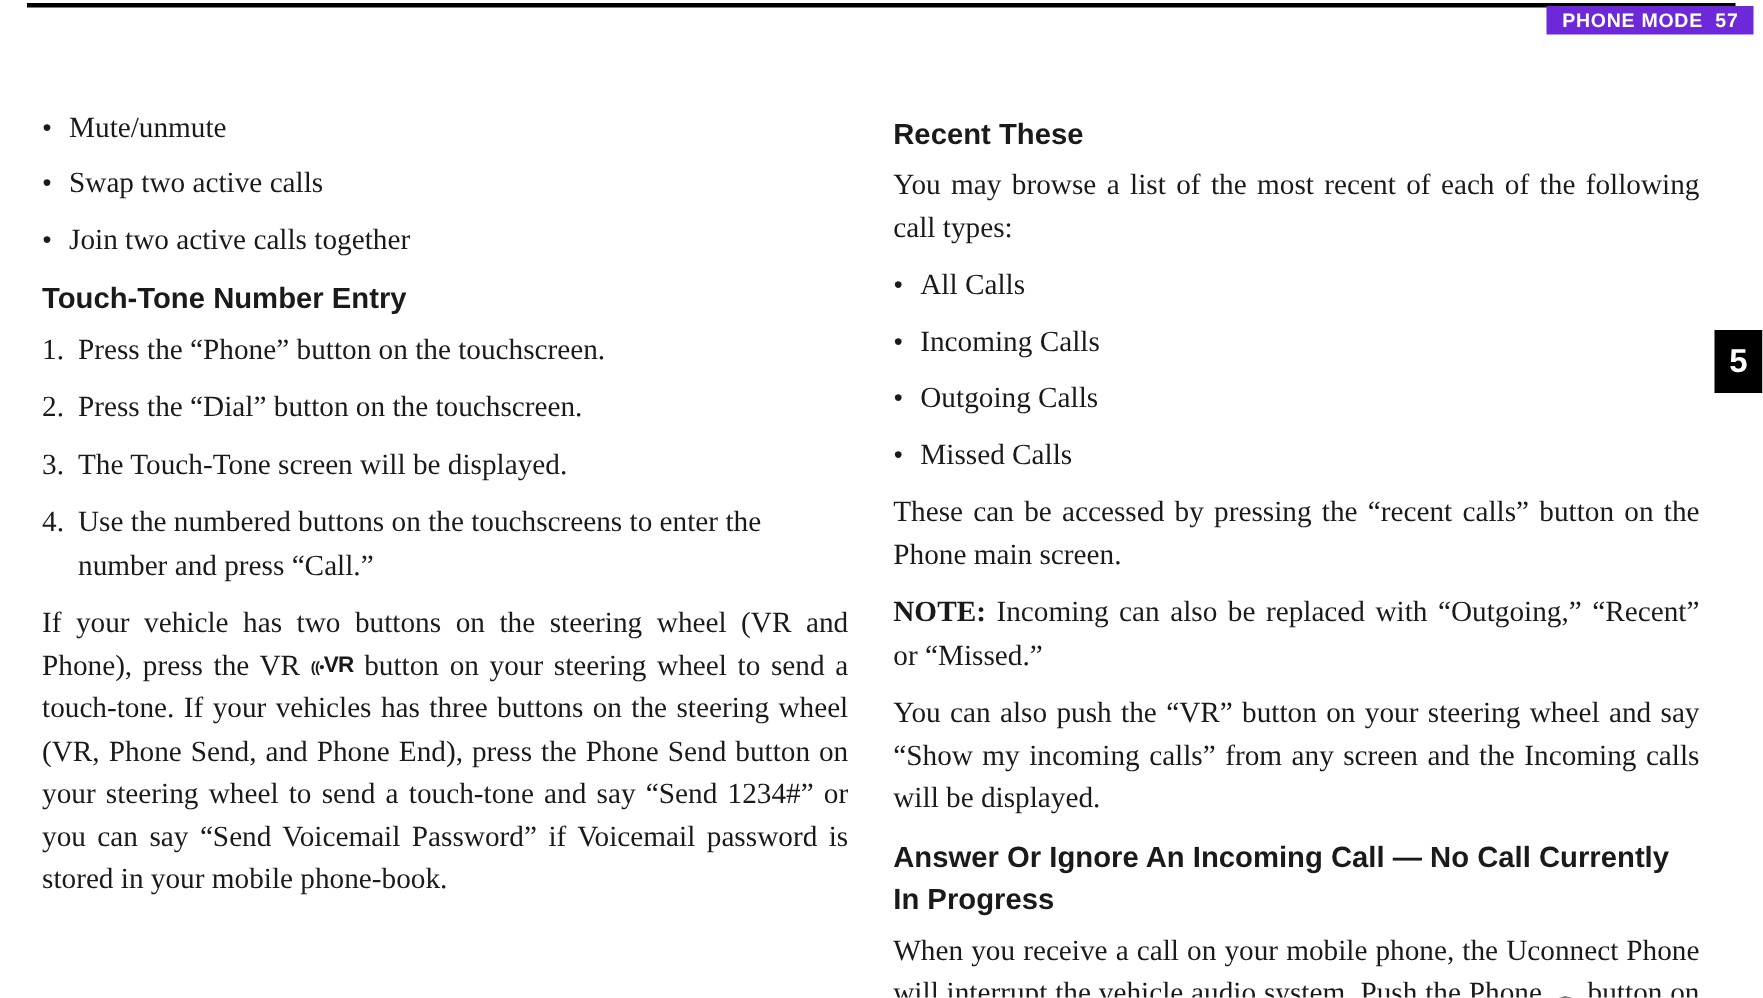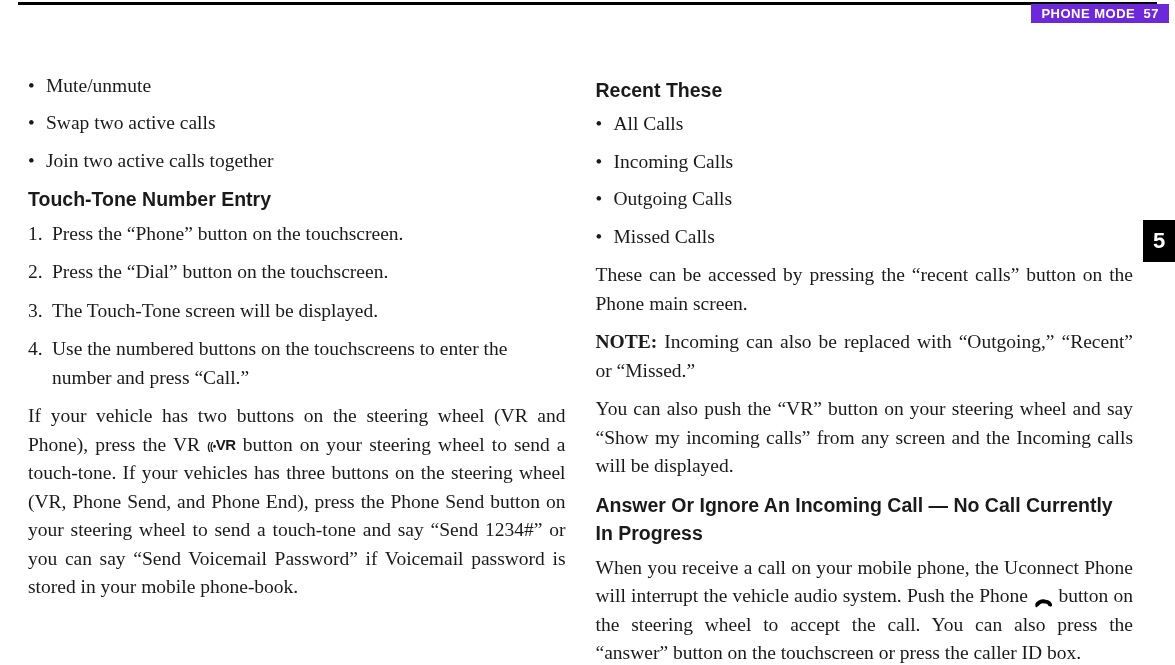--- a/index.html
+++ b/index.html
@@ -166,20 +166,21 @@
       <li><span class="num">3.</span><span>The Touch-Tone screen will be displayed.</span></li>
       <li><span class="num">4.</span><span>Use the numbered buttons on the touchscreens to enter the number and press “Call.”</span></li>
     </ol>
     <p class="justify">
       <span>If your vehicle has two buttons on the steering wheel (VR and Phone), press the VR </span><span class="vr-icon">VR</span><span> button on your steering wheel to send a touch-tone. If your vehicles has three buttons on the steering wheel (VR, Phone Send, and Phone End), press the Phone Send button on your steering wheel to send a touch-tone and say “Send 1234#” or you can say “Send Voicemail Password” if Voicemail password is stored in your mobile phone-book.</span>
     </p>
   </div>
 
   <div class="column right">
     <div class="heading">Recent These</div>
+    <p class="justify">You may browse a list of the most recent of each of the following call types:</p>
     <ul>
       <li><span>All Calls</span></li>
       <li><span>Incoming Calls</span></li>
       <li><span>Outgoing Calls</span></li>
       <li><span>Missed Calls</span></li>
     </ul>
     <p class="justify">These can be accessed by pressing the “recent calls” button on the Phone main screen.</p>
     <p class="justify">
       <span class="note-label">NOTE:</span><span> Incoming can also be replaced with “Outgoing,” “Recent” or “Missed.”</span>
     </p>

